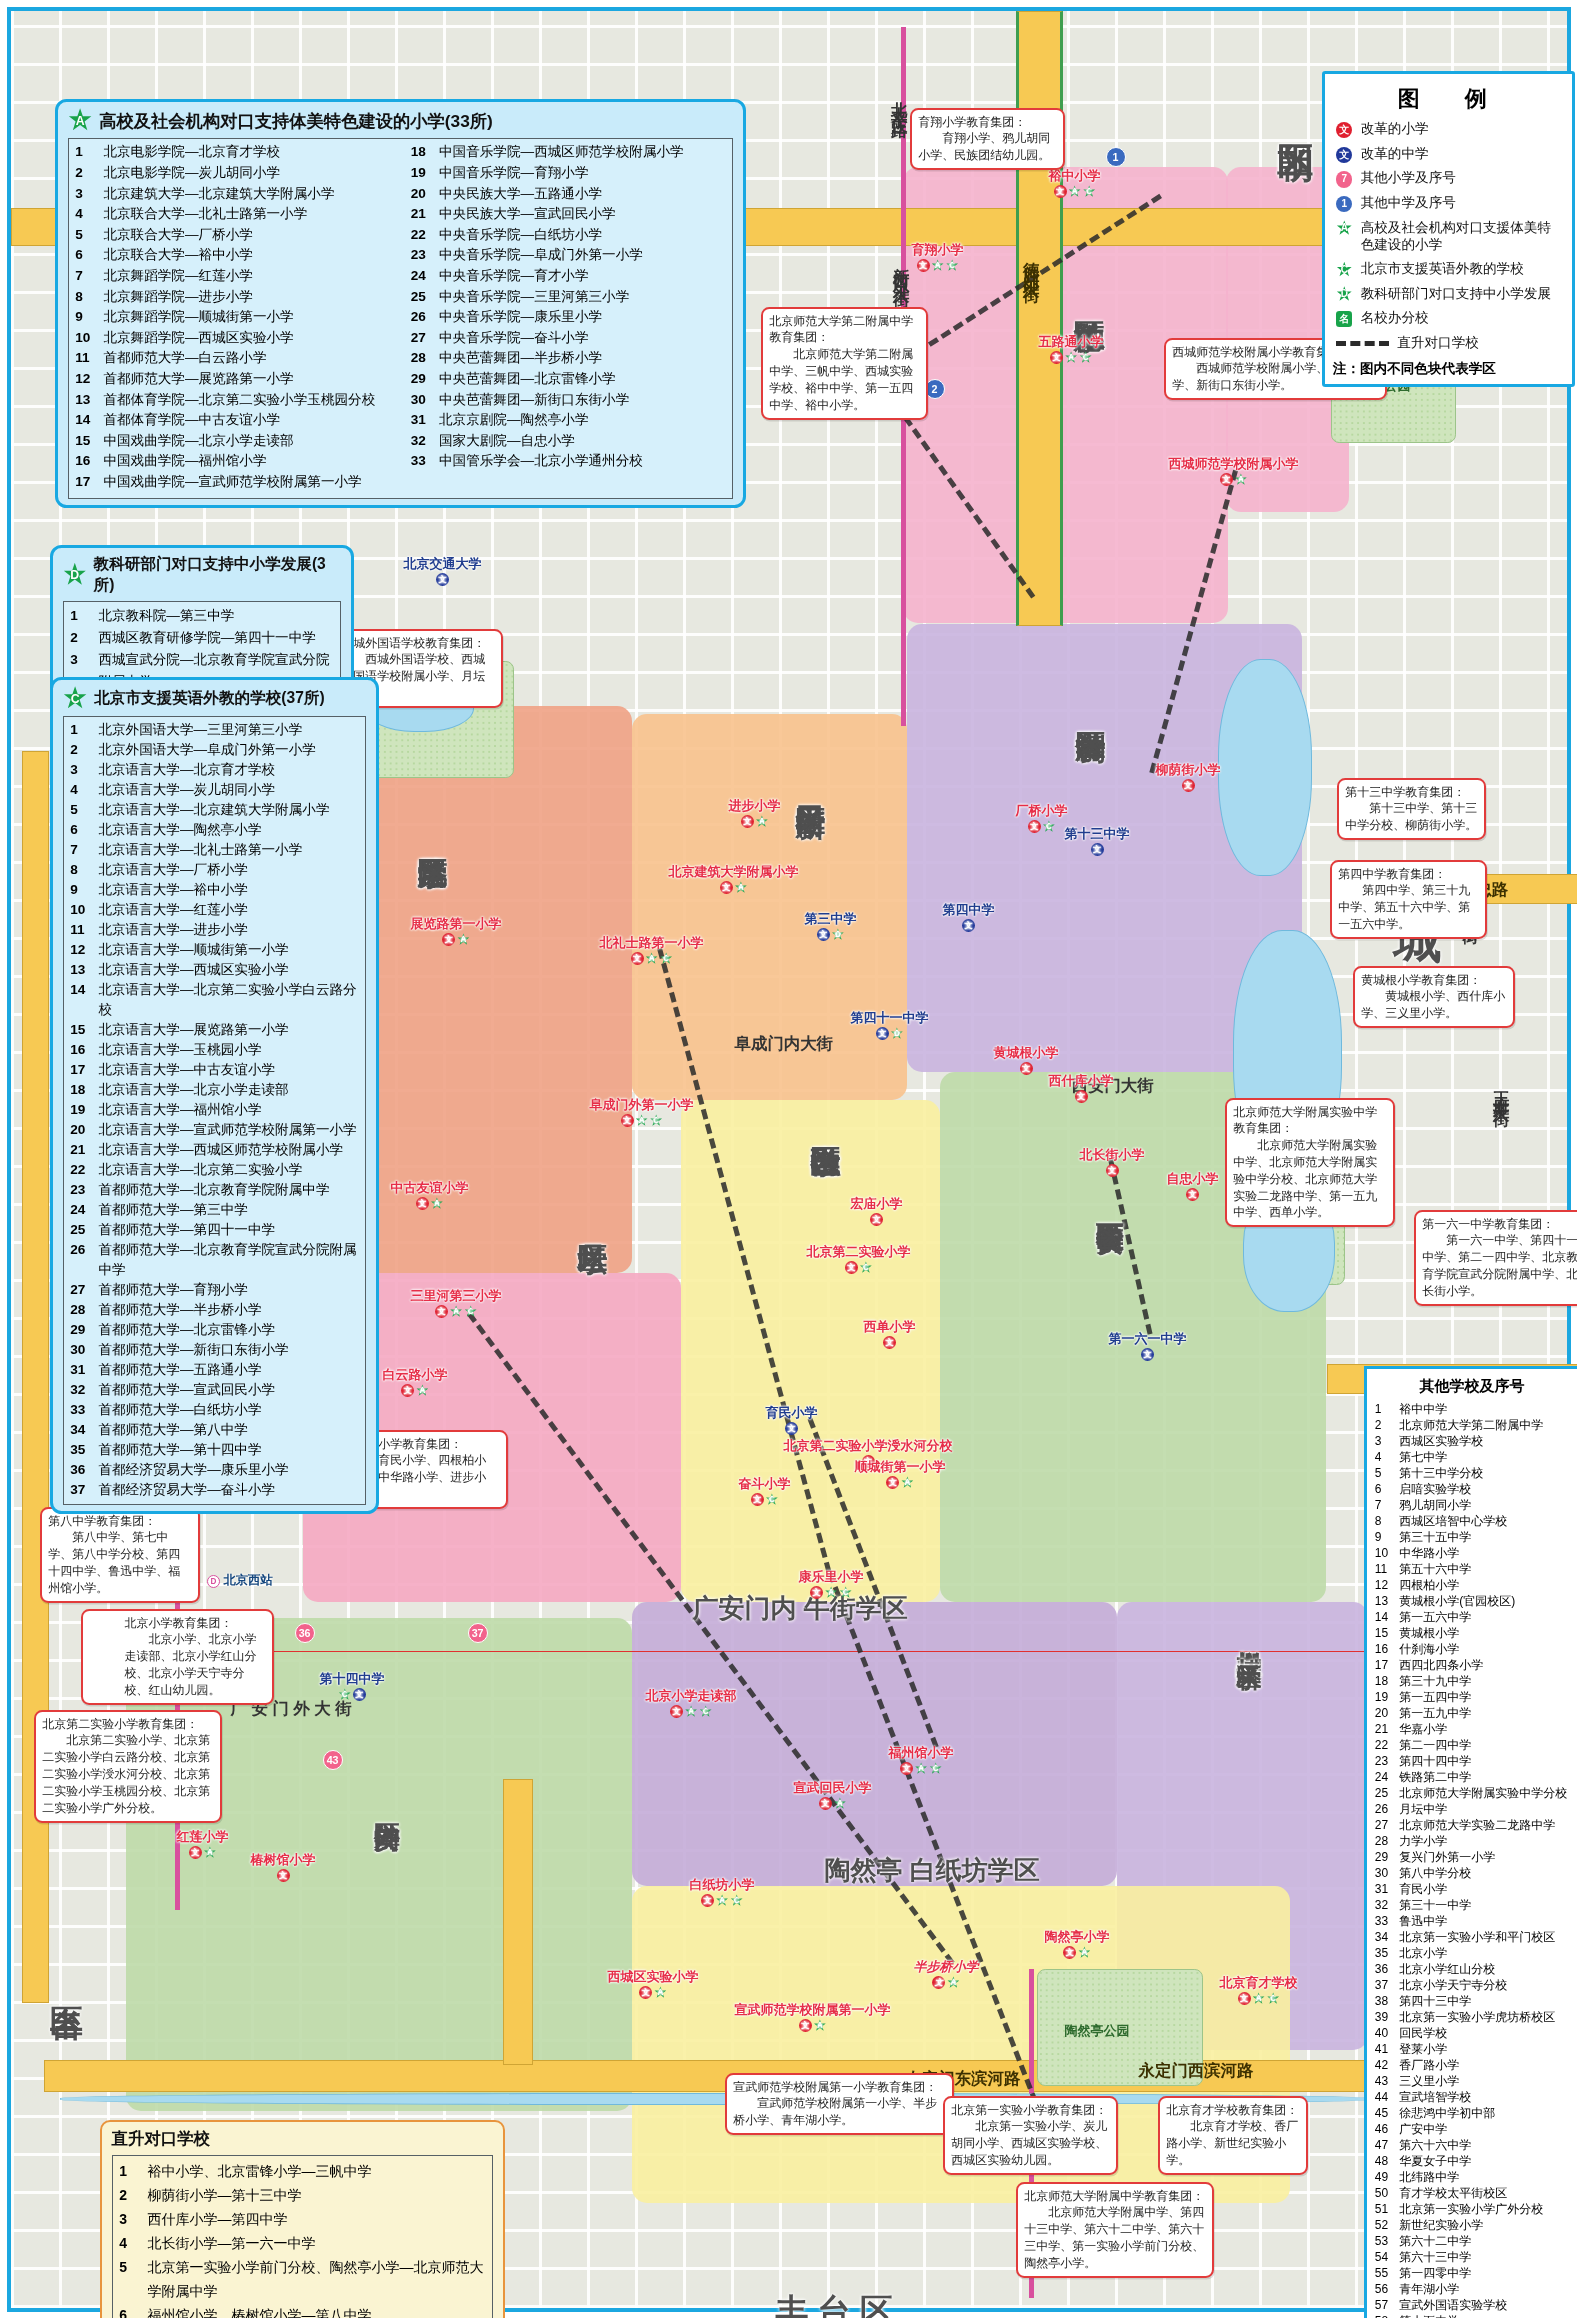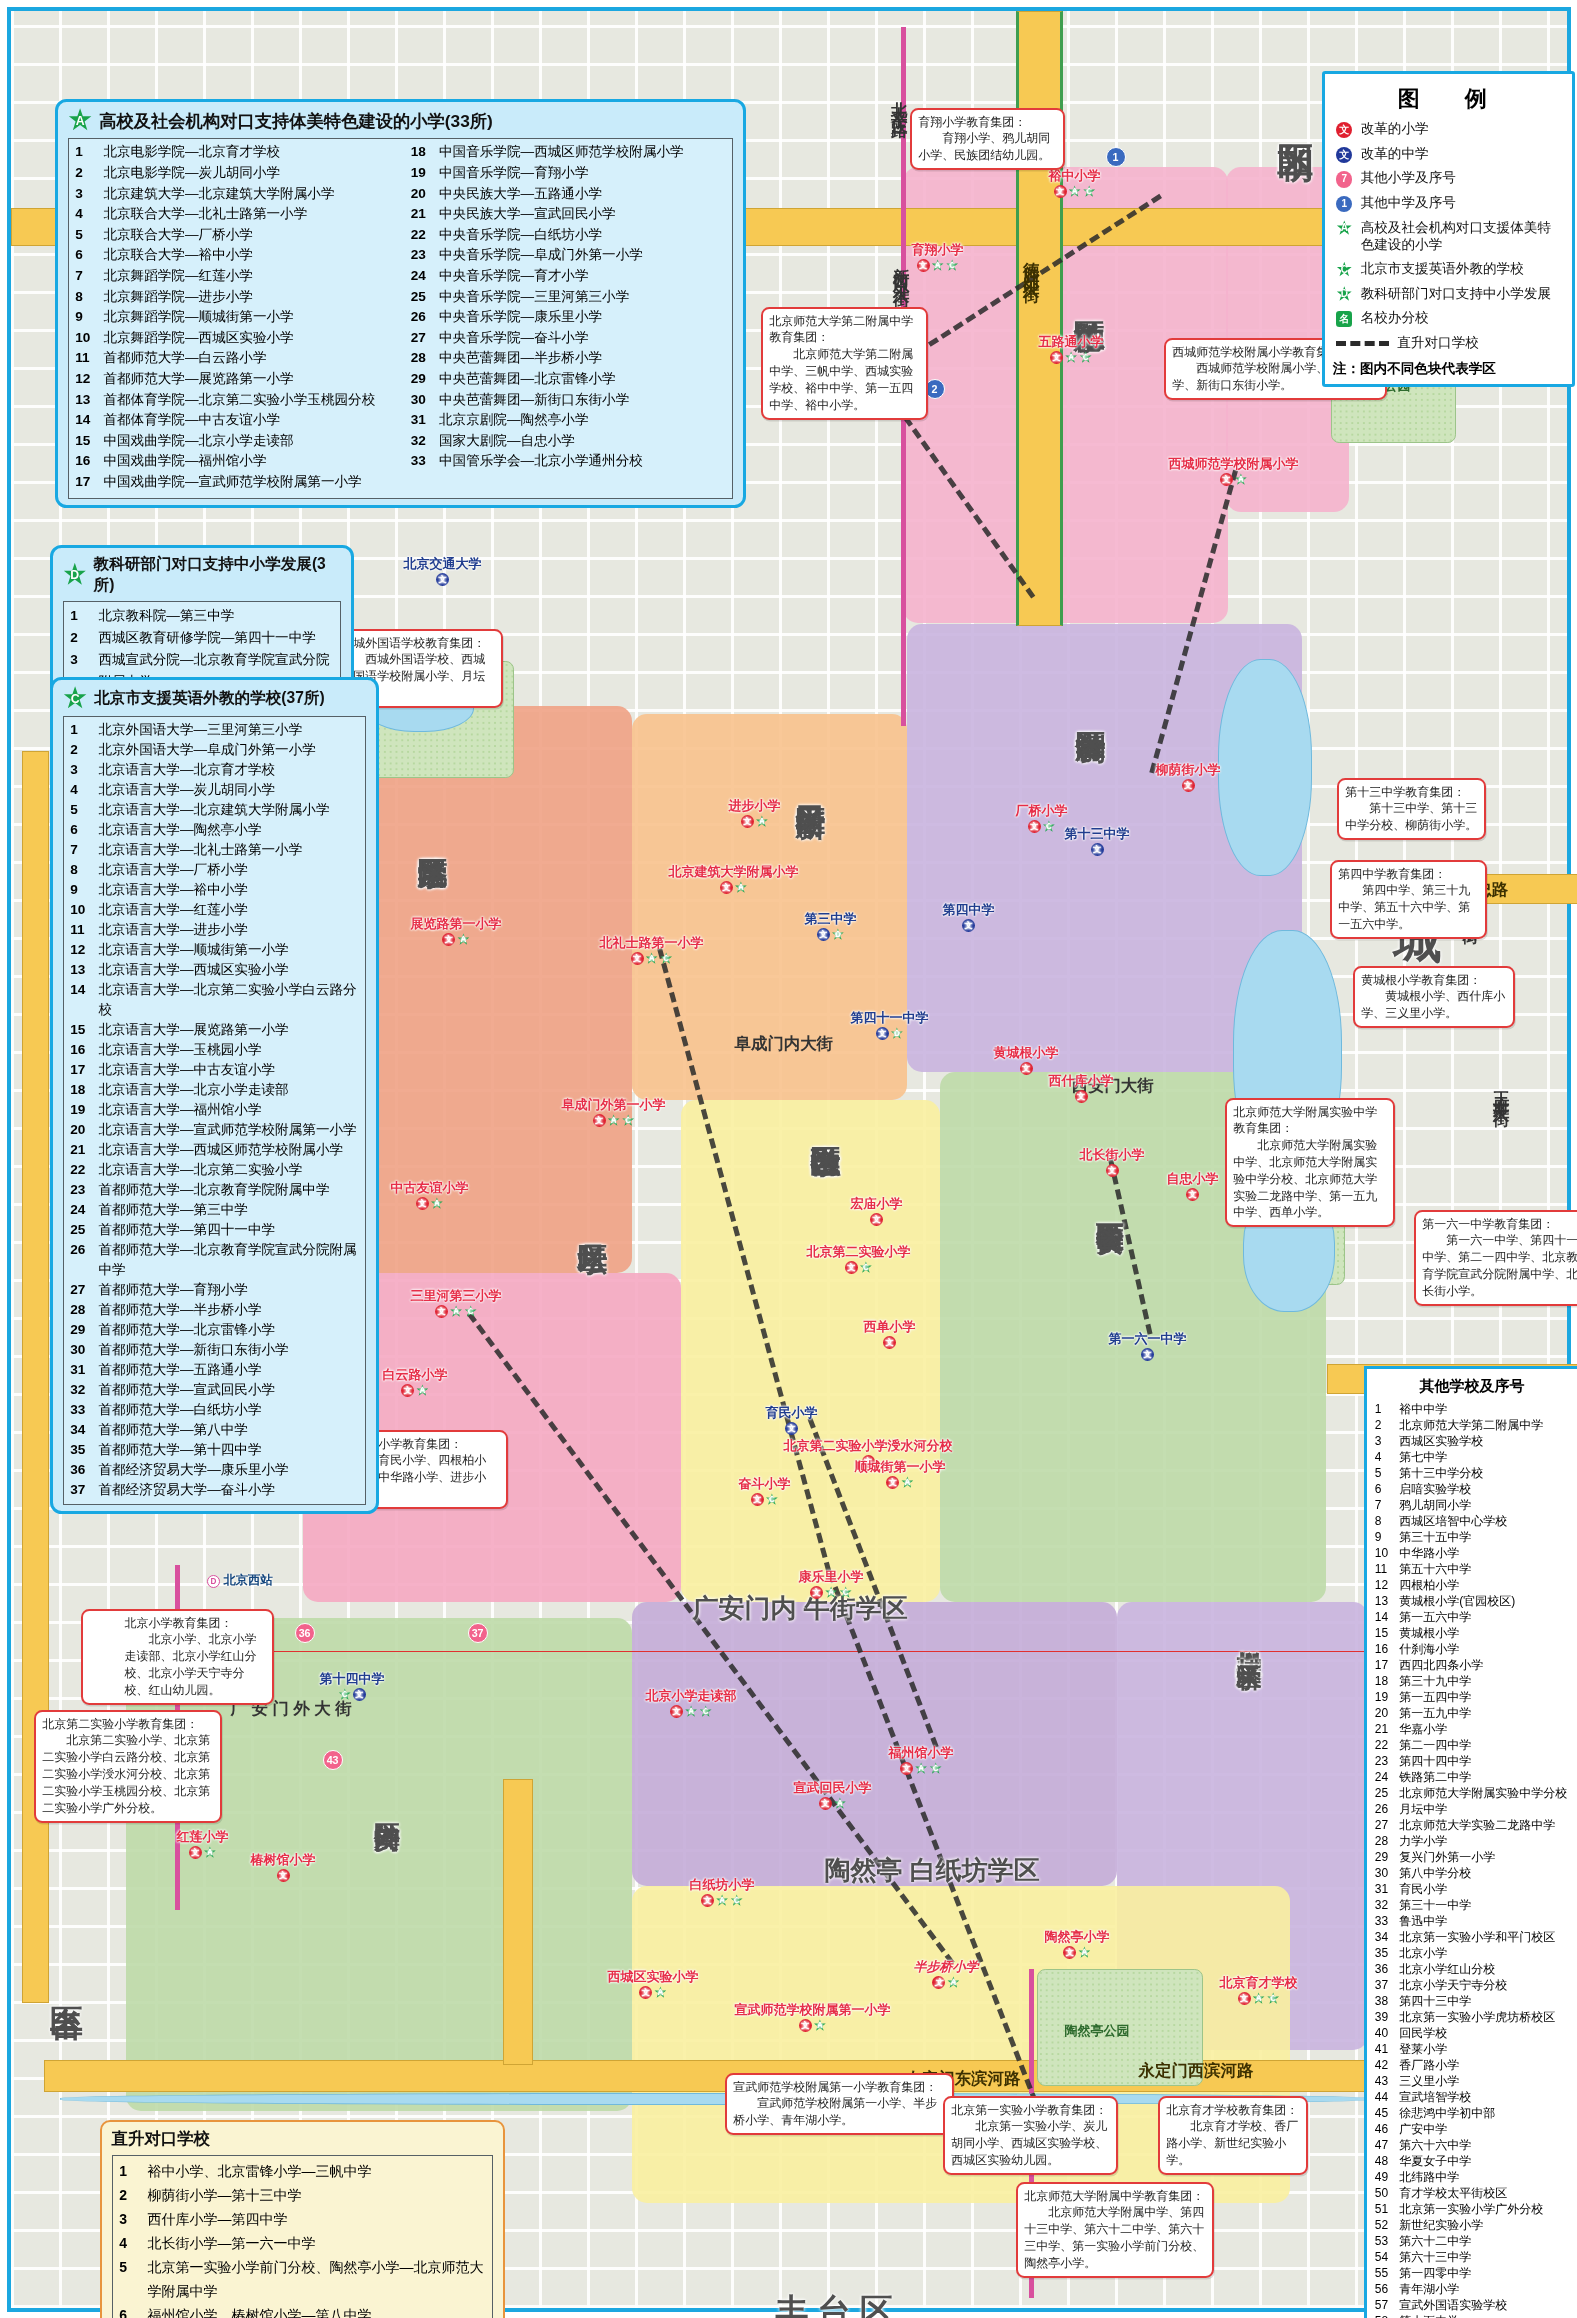--- a/index.html
+++ b/index.html
@@ -293,21 +293,21 @@
             <span class="ic wb">文</span>
             <span class="ic star">D</span>
           </div>
         </div>
         <div class="sch blue" style="left: 932px; top: 890px;">
           <div>第四中学</div>
           <div class="icons">
             <span class="ic wb">文</span>
           </div>
         </div>
-        <div class="sch red" style="left: 551px; top: 1085px; text-align: center;">
+        <div class="sch red" style="left: 579px; top: 1085px; text-align: center;">
           <div>阜成门外第一小学</div>
           <div class="icons">
             <span class="ic wr">文</span>
             <span class="ic star">A</span>
             <span class="ic star">C</span>
           </div>
         </div>
         <div class="sch red" style="left: 380px; top: 1168px;">
           <div>中古友谊小学</div>
           <div class="icons">
@@ -530,20 +530,24 @@
           <div>　　北京师范大学附属实验中学、北京师范大学附属实验中学分校、北京师范大学实验二龙路中学、第一五九中学、西单小学。</div>
         </div>
         <div class="grp" style="left: 1403px; top: 1199px; width: 158px;">
           <div class="t">第一六一中学教育集团：</div>
           <div>　　第一六一中学、第四十一中学、第二一四中学、北京教育学院宣武分院附属中学、北长街小学。</div>
         </div>
         <div class="grp" style="left: 335px; top: 1419px; width: 145px;">
           <div class="t">育民小学教育集团：</div>
           <div>　　育民小学、四根柏小学、中华路小学、进步小学。</div>
         </div>
+        <div class="grp" style="left: 29px; top: 1496px; width: 143px;">
+          <div class="t">第八中学教育集团：</div>
+          <div>　　第八中学、第七中学、第八中学分校、第四十四中学、鲁迅中学、福州馆小学。</div>
+        </div>
         <div class="grp" style="left: 70px; top: 1598px; width: 141px; padding-left: 42px;">
           <div class="t">北京小学教育集团：</div>
           <div>　　北京小学、北京小学走读部、北京小学红山分校、北京小学天宁寺分校、红山幼儿园。</div>
         </div>
         <div class="grp" style="left: 23px; top: 1699px; width: 171px;">
           <div class="t">北京第二实验小学教育集团：</div>
           <div>　　北京第二实验小学、北京第二实验小学白云路分校、北京第二实验小学涭水河分校、北京第二实验小学玉桃园分校、北京第二实验小学广外分校。</div>
         </div>
         <div class="grp" style="left: 714px; top: 2062px; width: 212px;">
           <div class="t">宣武师范学校附属第一小学教育集团：</div>

